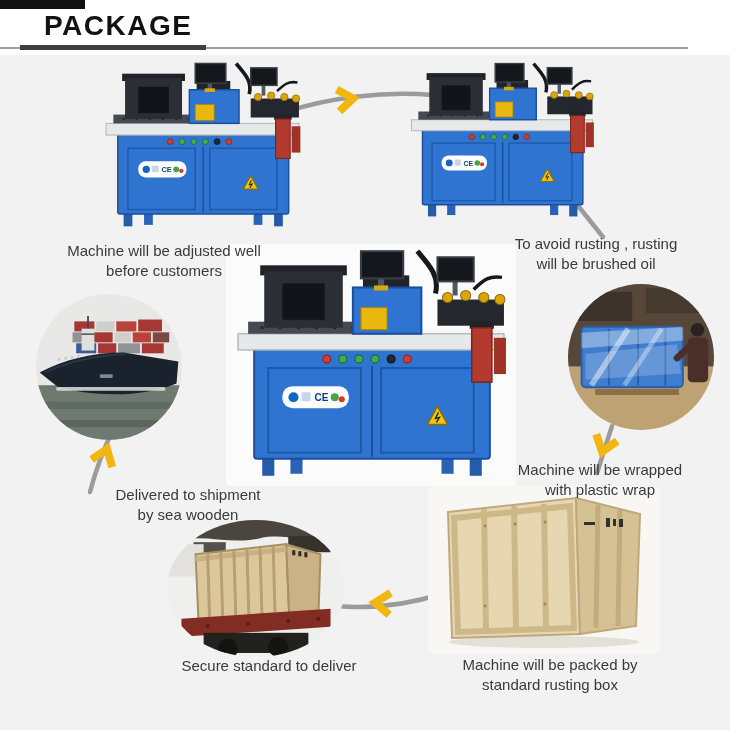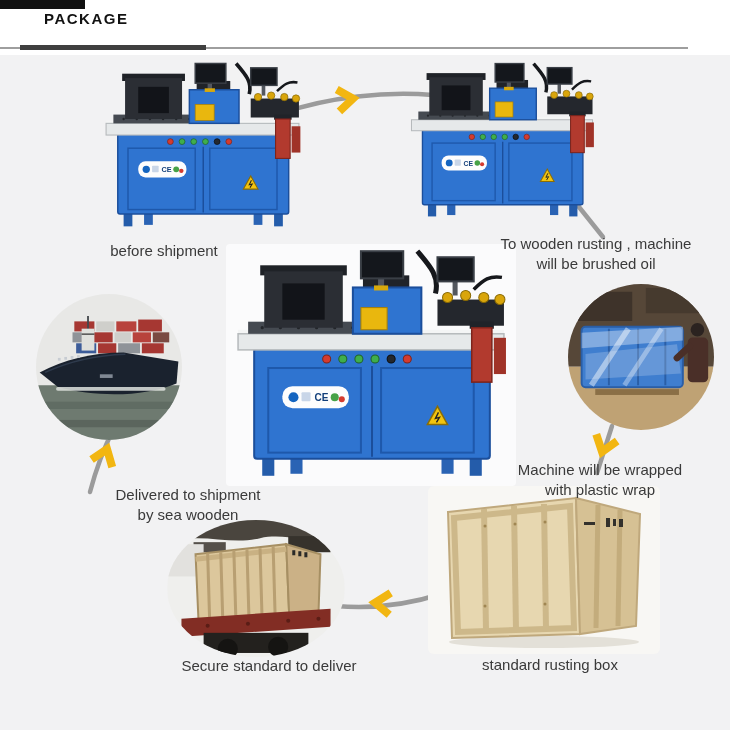--- a/index.html
+++ b/index.html
@@ -1,21 +1,21 @@
 <!DOCTYPE html>
 <html><head>
 <meta charset="utf-8">
 <style>
   html,body{margin:0;padding:0;background:#ffffff;}
   .canvas{position:relative;width:730px;height:730px;background:#ffffff;overflow:hidden;
           font-family:"Liberation Sans",sans-serif;}
   .content-bg{position:absolute;left:0;top:55px;width:730px;height:675px;background:#f2f2f3;}
   
   .hdr-bar{position:absolute;left:0;top:0;width:85px;height:9px;background:#111111;}
-  .hdr-title{position:absolute;left:44px;top:10px;font-size:15px;font-weight:bold;color:#121212;
+  .hdr-title{position:absolute;left:44px;top:10px;font-size:28px;font-weight:bold;color:#121212;
              letter-spacing:1.5px;}
   .hdr-rule-thin{position:absolute;left:0;top:47px;width:688px;height:2px;background:#9e9e9e;}
   .hdr-rule-thick{position:absolute;left:20px;top:45px;width:186px;height:5px;background:#3f3f3f;}
   
   .photo{position:absolute;}
   .circle{border-radius:50%;overflow:hidden;}
   .center-backing{position:absolute;left:226px;top:244px;width:290px;height:242px;background:#fbfbfc;border-radius:4px;}
   .box-backing{position:absolute;left:428px;top:486px;width:232px;height:168px;background:#f8f7f4;border-radius:6px;}
   
   .caption{position:absolute;text-align:center;color:#3a3a3a;font-size:15px;line-height:20px;}
@@ -267,34 +267,36 @@
         <circle cx="80" cy="103" r="2" fill="#5a1d16"></circle>
       <circle cx="120" cy="100" r="2" fill="#5a1d16"></circle>
         <circle cx="150" cy="98" r="2" fill="#5a1d16"></circle>
       <rect x="36" y="112" width="104" height="20" fill="#23211e"></rect>
       <circle cx="60" cy="128" r="10" fill="#151412"></circle>
       <circle cx="110" cy="126" r="10" fill="#151412"></circle>
     </svg>
   </div>
 
   <div class="caption" style="left:28px;top:241px;width:272px;">
-    <div>before shipment</div>
+    <div>Machine will be adjusted well</div>
+    <div>before customers</div>
   </div>
 
   <div class="caption" style="left:462px;top:234px;width:268px;">
-    <div>To wooden rusting , machine</div>
+    <div>To avoid rusting , rusting</div>
     <div>will be brushed oil</div>
   </div>
 
   <div class="caption" style="left:468px;top:460px;width:264px;">
     <div>Machine will be wrapped</div>
     <div>with plastic wrap</div>
   </div>
 
   <div class="caption" style="left:412px;top:655px;width:276px;">
+    <div>Machine will be packed by</div>
     <div>standard rusting box</div>
   </div>
 
   <div class="caption" style="left:138px;top:656px;width:262px;">
     <div>Secure standard to deliver</div>
   </div>
 
   <div class="caption" style="left:72px;top:485px;width:232px;">
     <div>Delivered to shipment</div>
     <div>by sea wooden</div>

